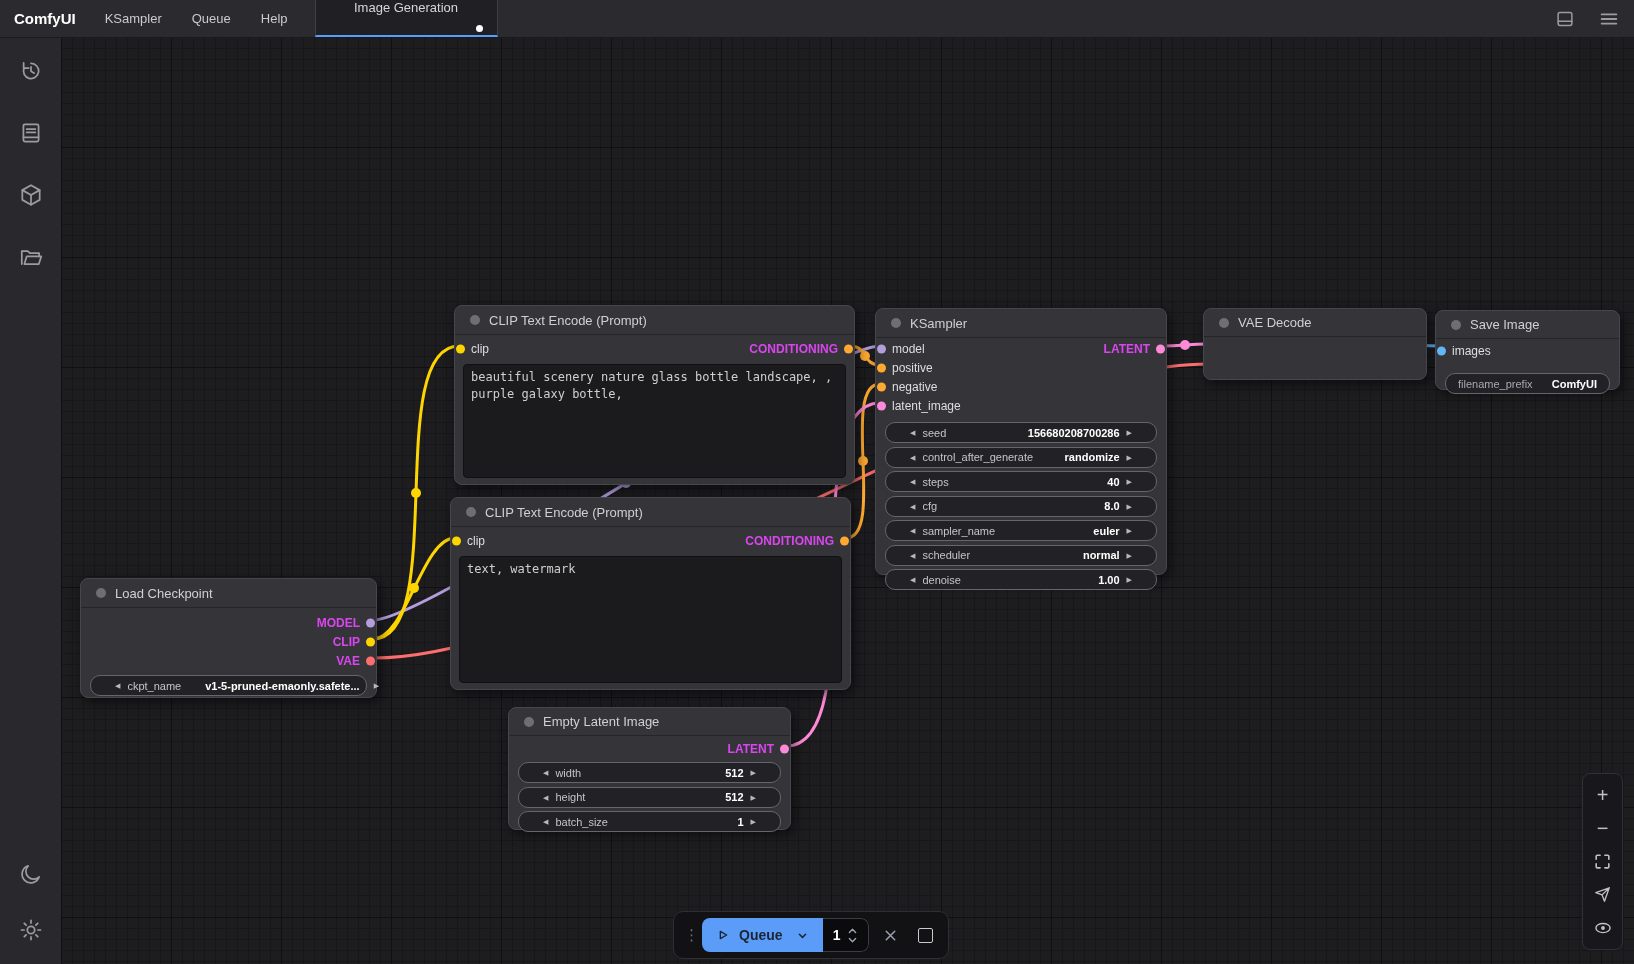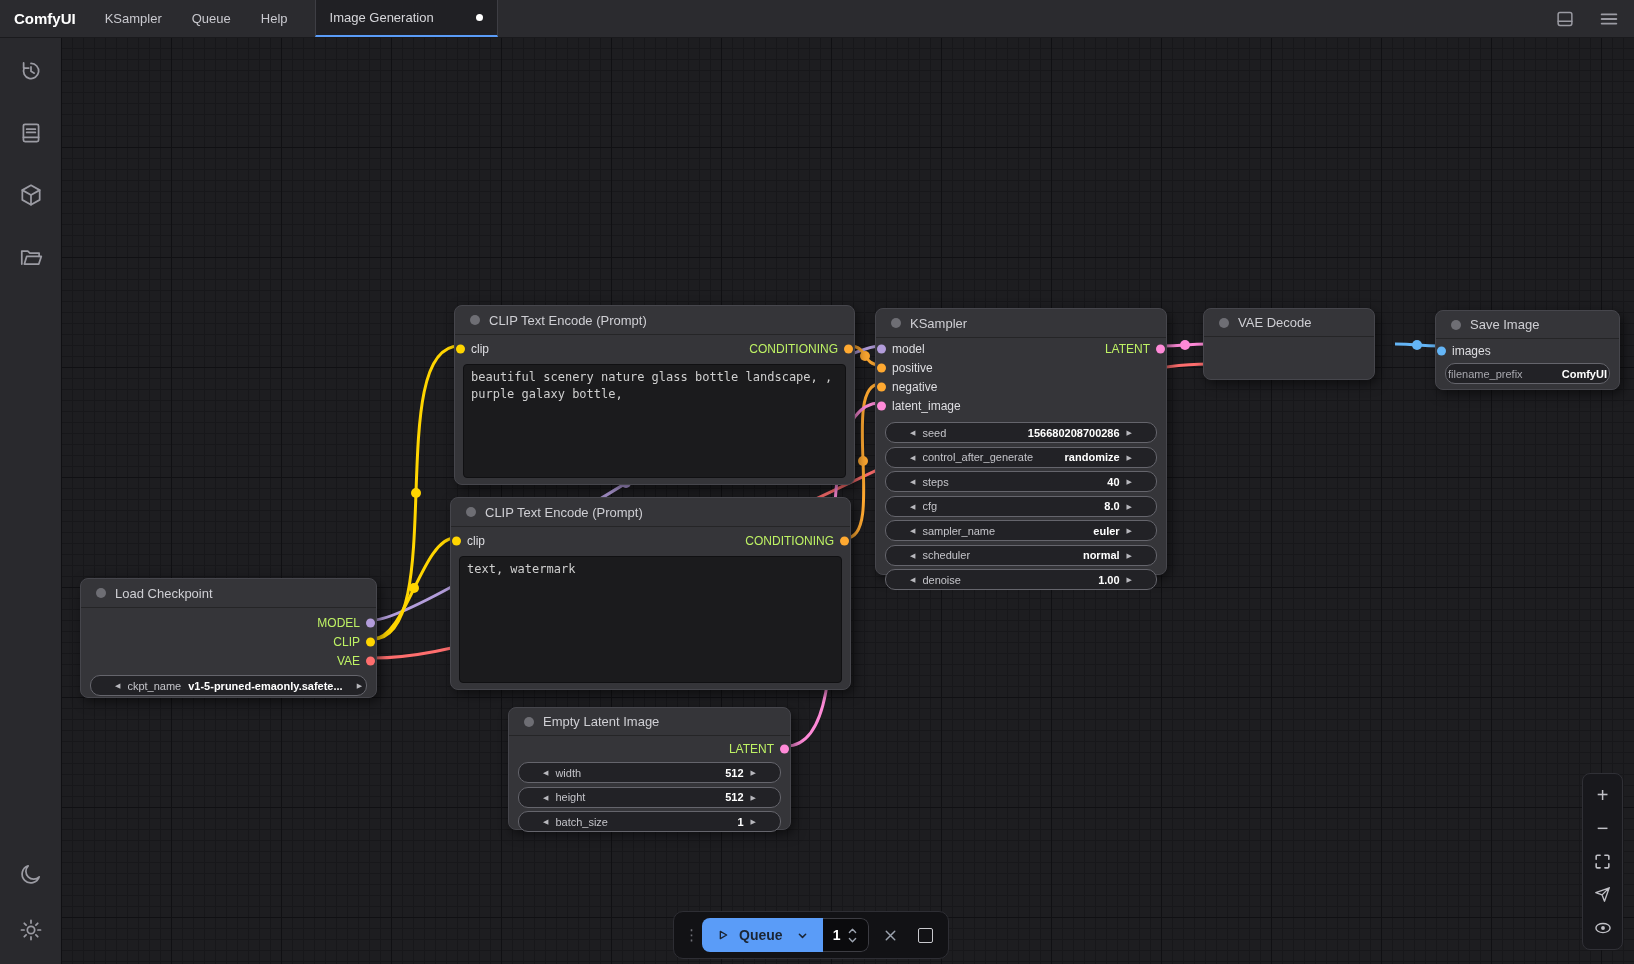--- a/index.html
+++ b/index.html
@@ -39,21 +39,21 @@
 
   
   .node{position:absolute;z-index:2;background:#353539;border:1px solid #46464c;border-radius:8px;
         box-shadow:3px 4px 12px rgba(0,0,0,.55);color:#dedee2;font-size:12px}
   .nhead{height:28px;display:flex;align-items:center;gap:9px;padding:0 15px;
          border-bottom:1px solid rgba(0,0,0,.3);border-radius:8px 8px 0 0}
   .cdot{width:10px;height:10px;border-radius:50%;background:#6e6e74;flex:0 0 auto}
   .ntitle{font-size:13px;color:#cfcfd4;white-space:nowrap}
   .row{position:relative;display:flex;align-items:center;height:19px;padding:0 16px}
   .in-label{color:#dedee2}
-  .out-label{margin-left:auto;font-weight:normal;color:#bef264}
+  .out-label{margin-left:auto;font-weight:bold;color:#d946ef}
   .pdot{position:absolute;top:50%;width:9px;height:9px;border-radius:50%;transform:translateY(-50%)}
   .pdot.pin{left:1px}
   .pdot.pout{right:1px}
   .widget{height:19px;display:flex;align-items:center;gap:7px;padding:0 24px;margin:3.5px 9px 0;
           background:#222226;border:1px solid #65656c;border-radius:10px;font-size:11px;color:#c4c4c9}
   .warr{font-size:7px;color:#b8b8bd;line-height:1}
   .wname{white-space:nowrap}
   .wsp{flex:1}
   .wval{font-weight:bold;color:#fff;white-space:nowrap}
   .prompt-box{margin:6px 8px 0;background:#1b1b1d;border:1px solid #101012;border-radius:4px;
@@ -84,21 +84,21 @@
   .zglyph{font-size:20px;line-height:1;color:#c0c0c6;font-weight:normal}
 </style>
 </head>
 <body>
 
 <div class="topbar">
   <div class="logo">ComfyUI</div>
   <div class="menu-item">KSampler</div>
   <div class="menu-item">Queue</div>
   <div class="menu-item">Help</div>
-  <div class="tab" style="border-bottom-color: rgb(90, 156, 248);">
+  <div class="tab" style="border-bottom-color: rgb(90, 156, 248); flex-direction: column;">
     <span>Image Generation</span>
     <span class="dirty-dot"></span>
   </div>
   <div class="topbar-right">
     <div class="tb-icon">
       <svg class="icn" width="22" height="22" viewBox="0 0 24 24">
           <rect x="4.5" y="5" width="15" height="14" rx="2"></rect>
           <line x1="4.5" y1="14.5" x2="19.5" y2="14.5"></line>
         </svg>
     </div>
@@ -193,21 +193,21 @@
       <span class="pdot pout" style="background: rgb(255, 213, 0);"></span>
     </div>
     <div class="row">
       <span class="out-label">VAE</span>
       <span class="pdot pout" style="background: rgb(255, 110, 110);"></span>
     </div>
   </div>
   <div class="widget" style="margin-top:5px">
     <span class="warr">◀</span>
     <span class="wname">ckpt_name</span>
-    <span class="wval" style="margin-left:0">v1-5-pruned-emaonly.safete...</span>
+    <span class="wval" style="margin-left:17px">v1-5-pruned-emaonly.safete...</span>
     <span class="wsp"></span>
     <span class="warr">▶</span>
   </div>
 </div>
 
 <div class="node" style="left:454px;top:305px;width:401px;height:180px;box-sizing:border-box">
   <div class="nhead">
     <span class="cdot"></span>
     <span class="ntitle">CLIP Text Encode (Prompt)</span>
   </div>
@@ -305,37 +305,37 @@
     <div class="widget">
       <span class="warr">◀</span>
       <span class="wname">denoise</span>
       <span class="wsp"></span>
       <span class="wval">1.00</span>
       <span class="warr">▶</span>
     </div>
   </div>
 </div>
 
-<div class="node" style="left:1203px;top:308px;width:172px;height:72px;box-sizing:border-box">
+<div class="node" style="left:1203px;top:308px;width:224px;height:72px;box-sizing:border-box">
   <div class="nhead" style="height:27px">
     <span class="cdot"></span>
     <span class="ntitle">VAE Decode</span>
   </div>
 </div>
 
 <div class="node" style="left:1435px;top:310px;width:185px;height:80px;box-sizing:border-box">
   <div class="nhead" style="height:27px">
     <span class="cdot"></span>
     <span class="ntitle">Save Image</span>
   </div>
   <div class="row" style="margin-top:2px">
     <span class="pdot pin" style="background: rgb(100, 181, 246);"></span>
     <span class="in-label">images</span>
   </div>
-  <div class="widget" style="margin-top:3px;padding:0 2px">
+  <div class="widget" style="margin-top:13px;padding:0 12px">
     <span class="wname" style="color:#a8a8ae">filename_prefix</span>
     <span class="wsp"></span>
     <span class="wval">ComfyUI</span>
   </div>
 </div>
 
 <div class="node" style="left:508px;top:707px;width:283px;height:123px;box-sizing:border-box">
   <div class="nhead" style="height:27px">
     <span class="cdot"></span>
     <span class="ntitle">Empty Latent Image</span>

